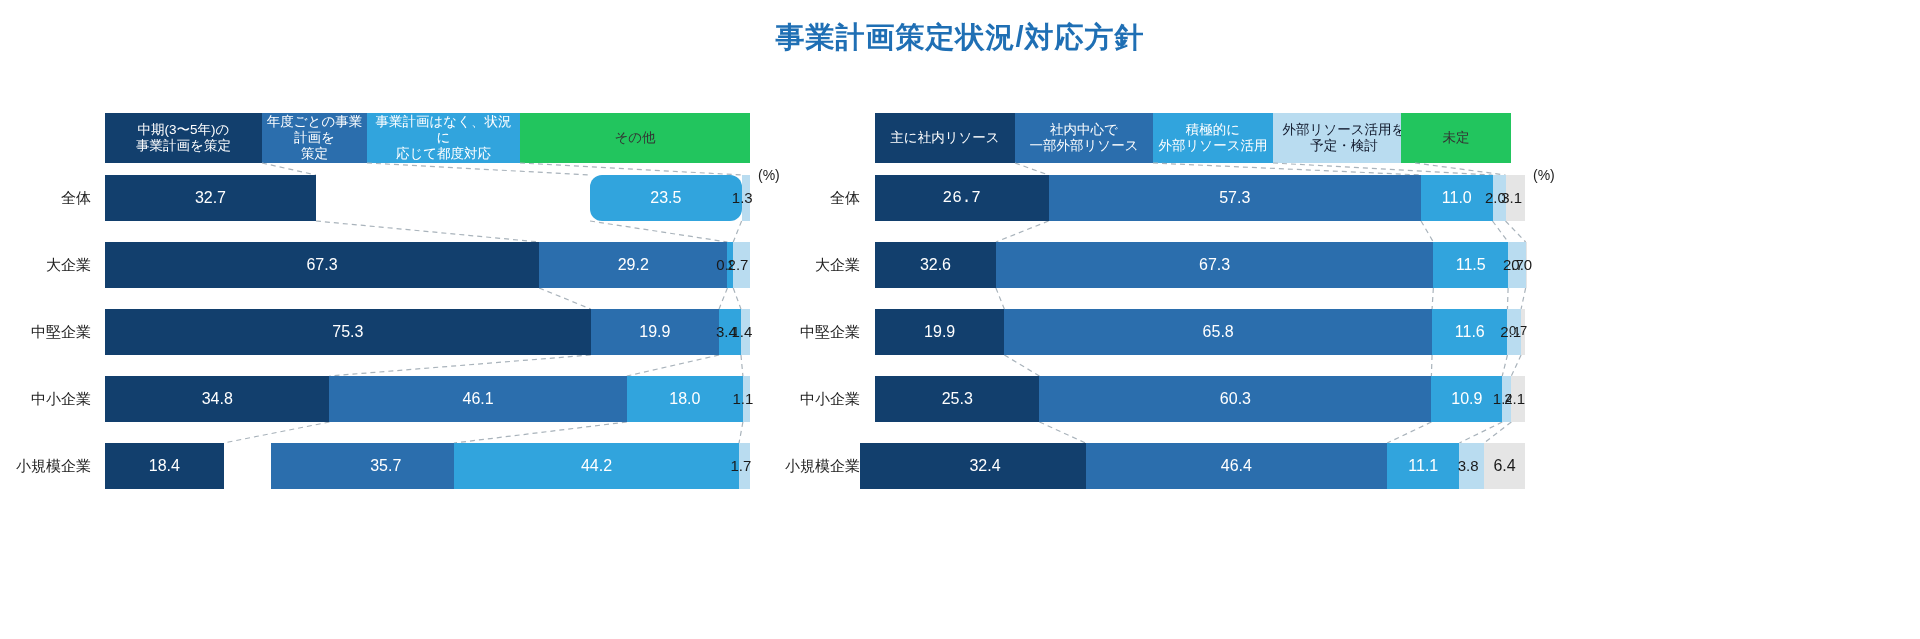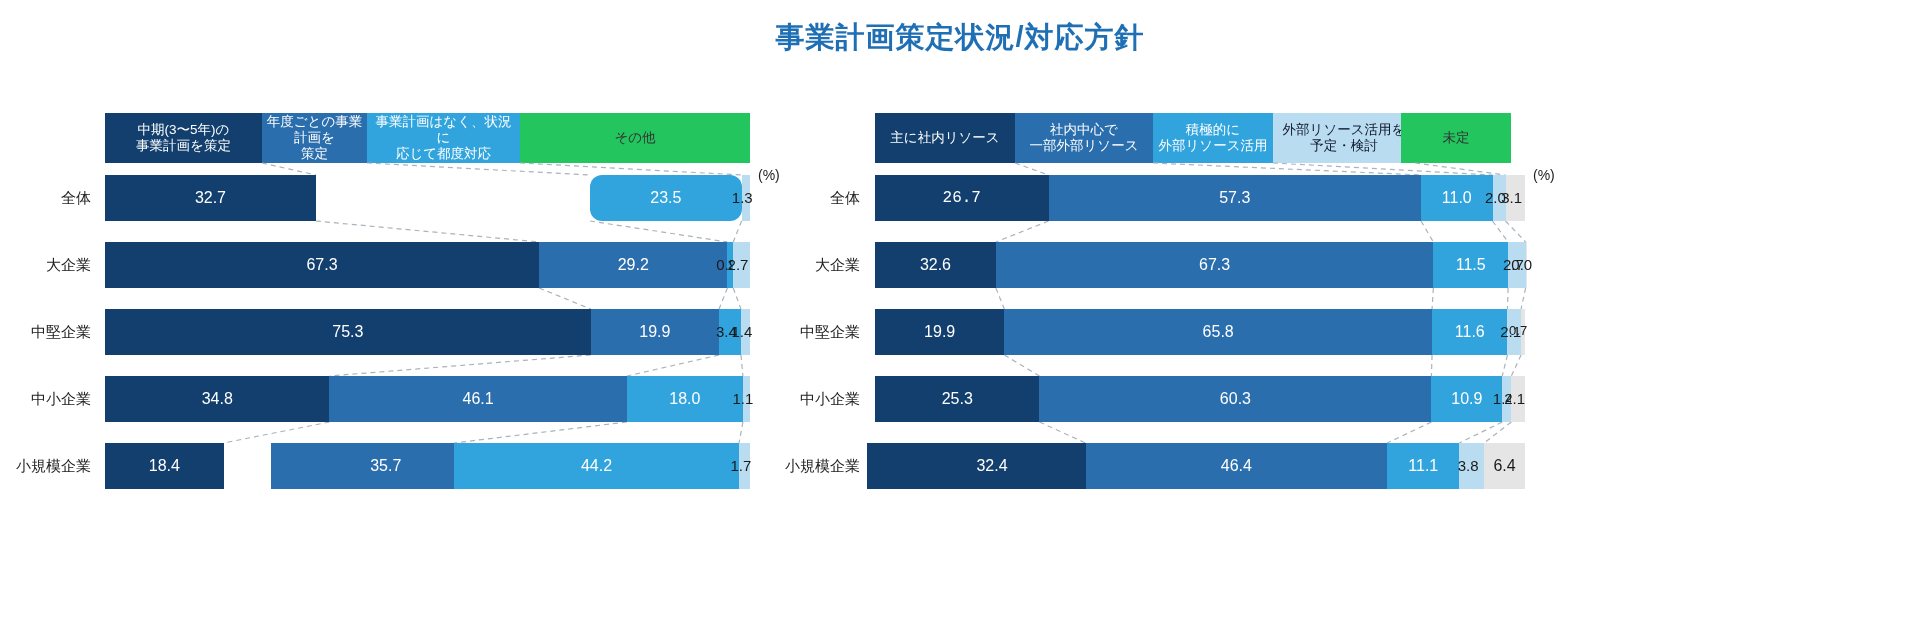--- a/index.html
+++ b/index.html
@@ -252,21 +252,21 @@
       <div class="seg c2" style="left: 601.4px; width: 70.85px; top: 276px;">
         <span class="val">10.9</span>
       </div>
       <div class="seg c3 outside" style="left: 672.25px; width: 9.1px; top: 276px;">
         <span class="val" style="left: -9.45px; top: 14px; font-size: 15px;">1.4</span>
       </div>
       <div class="seg c4 outside" style="left: 681.35px; width: 13.65px; top: 276px;">
         <span class="val" style="left: -7.175px; top: 14px; font-size: 15px;">2.1</span>
       </div>
       <div class="row-label" style="left: -130px; width: 160px; top: 358px;">小規模企業</div>
-      <div class="seg c0" style="left: 37px; width: 242px; top: 343px; padding-left: 8px;">
+      <div class="seg c0" style="left: 30px; width: 242px; top: 343px; padding-left: 8px;">
         <span class="val">32.4</span>
       </div>
       <div class="seg c1" style="left: 255.6px; width: 301.6px; top: 343px;">
         <span class="val">46.4</span>
       </div>
       <div class="seg c2" style="left: 557.2px; width: 72.15px; top: 343px;">
         <span class="val">11.1</span>
       </div>
       <div class="seg c3 outside" style="left: 629.35px; width: 24.7px; top: 343px;">
         <span class="val" style="left: -1.65px; top: 14px; font-size: 15px;">3.8</span>

